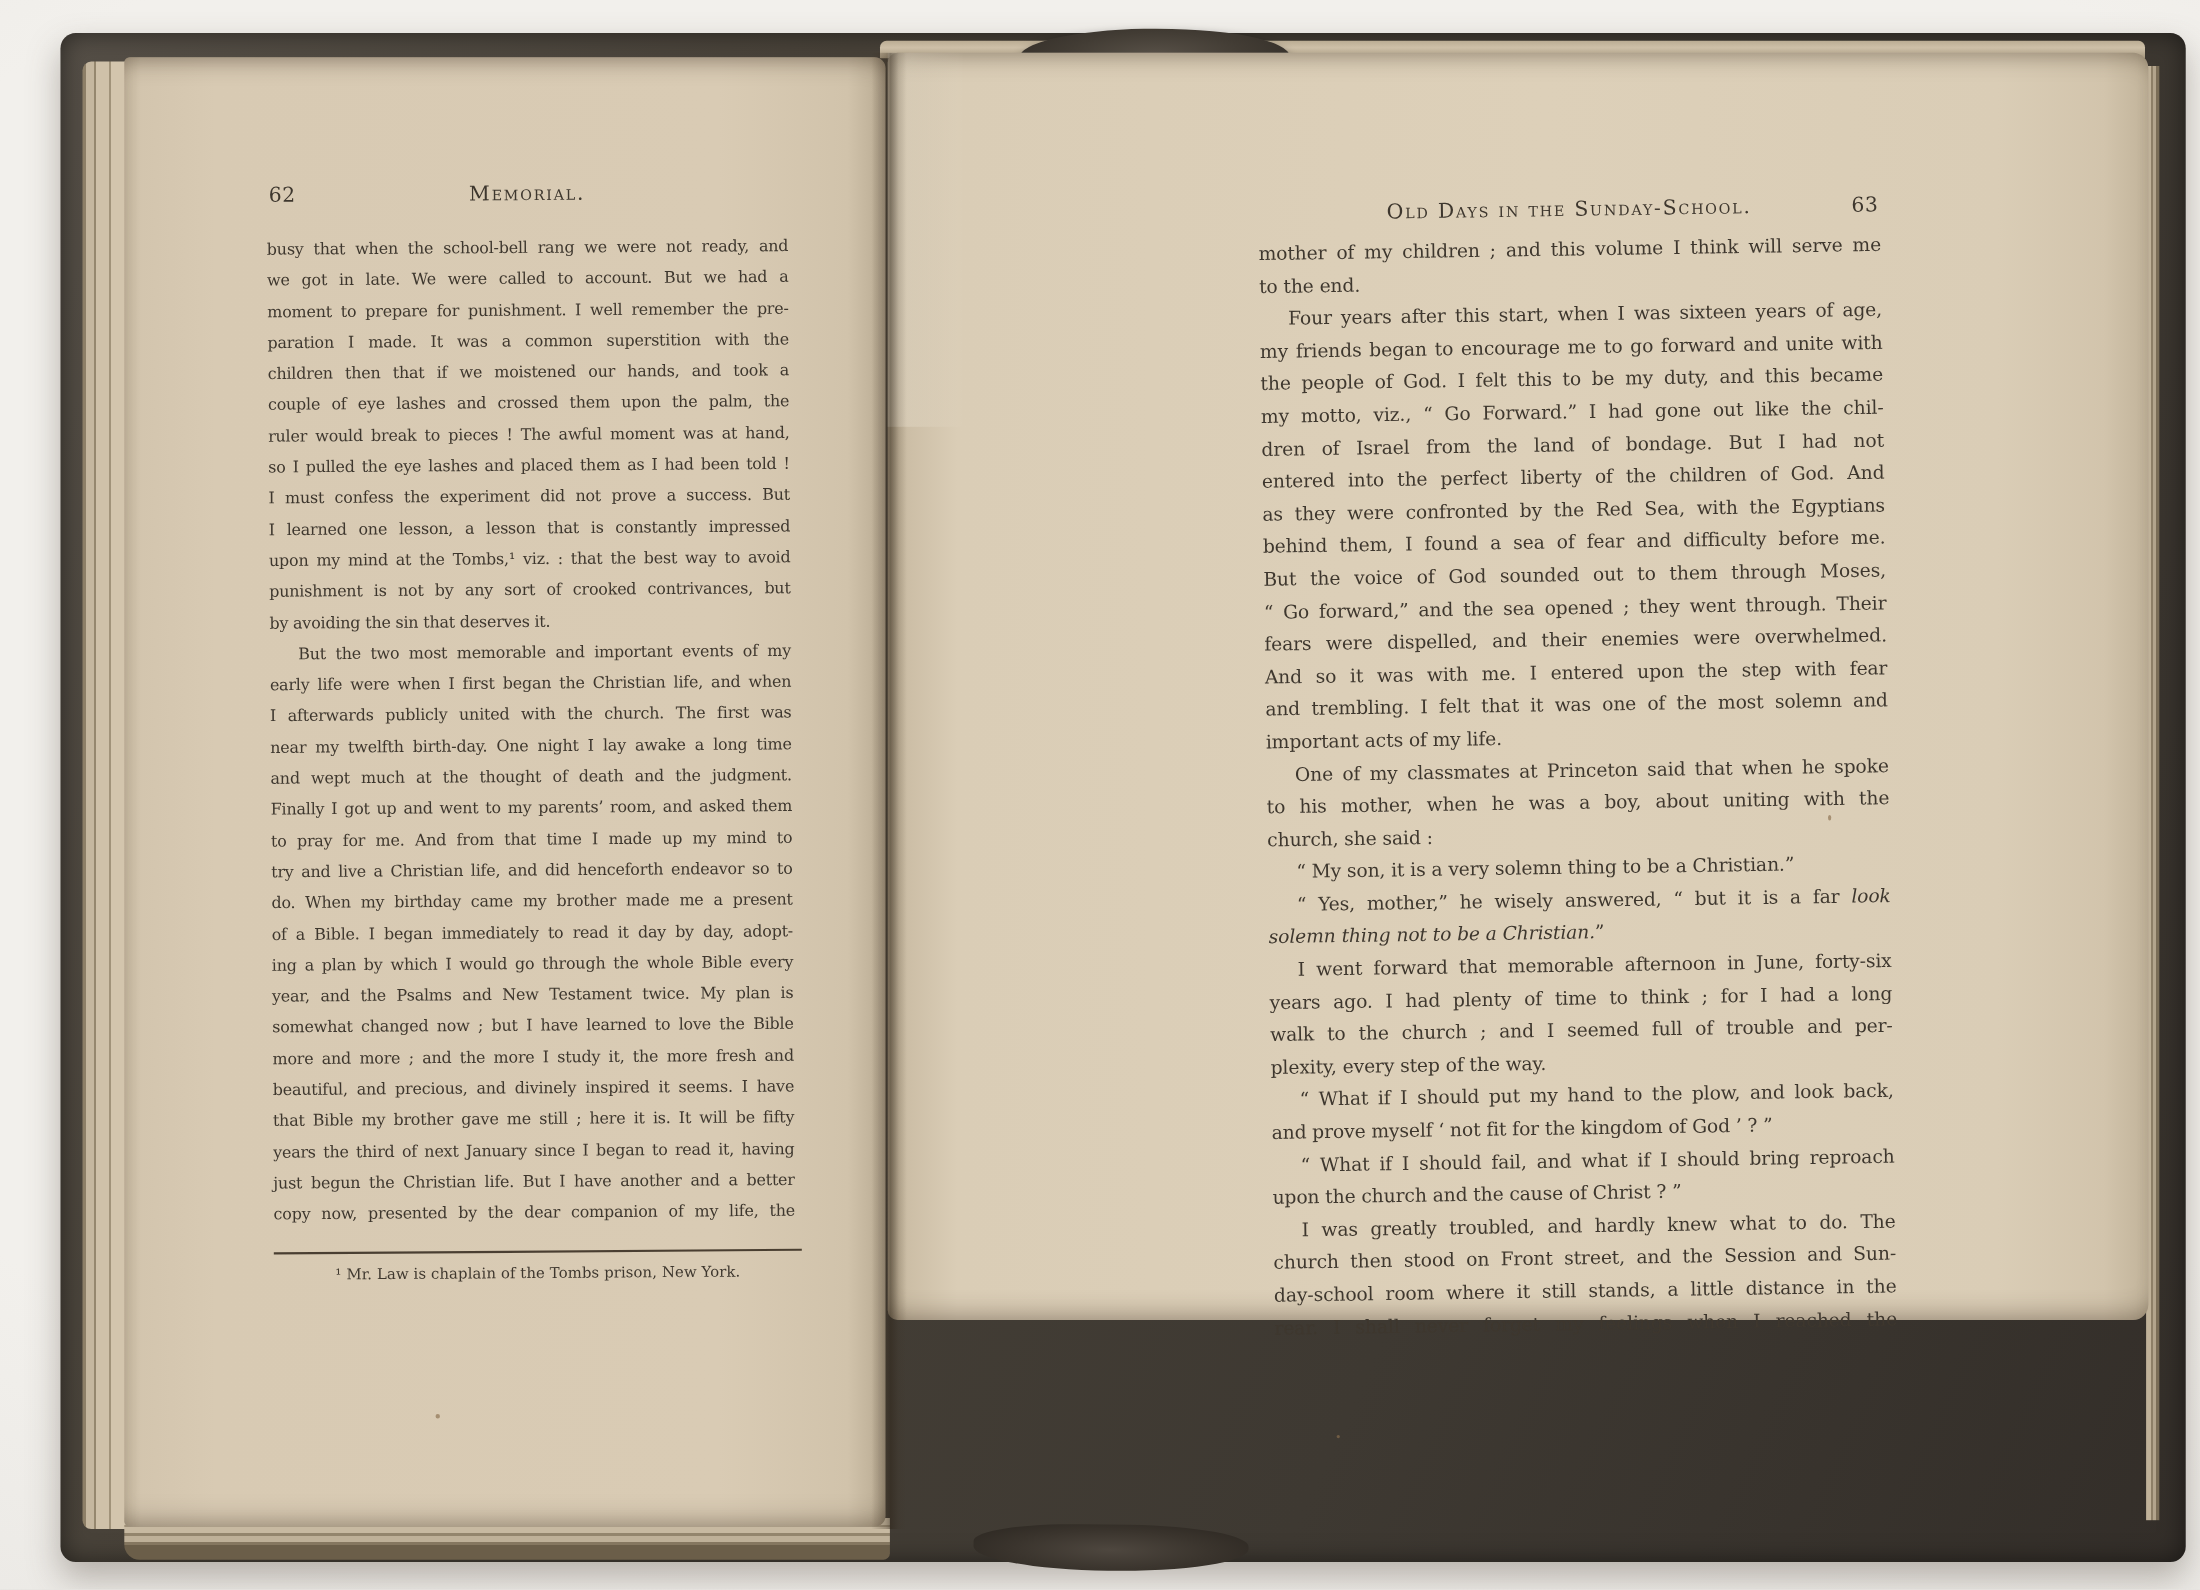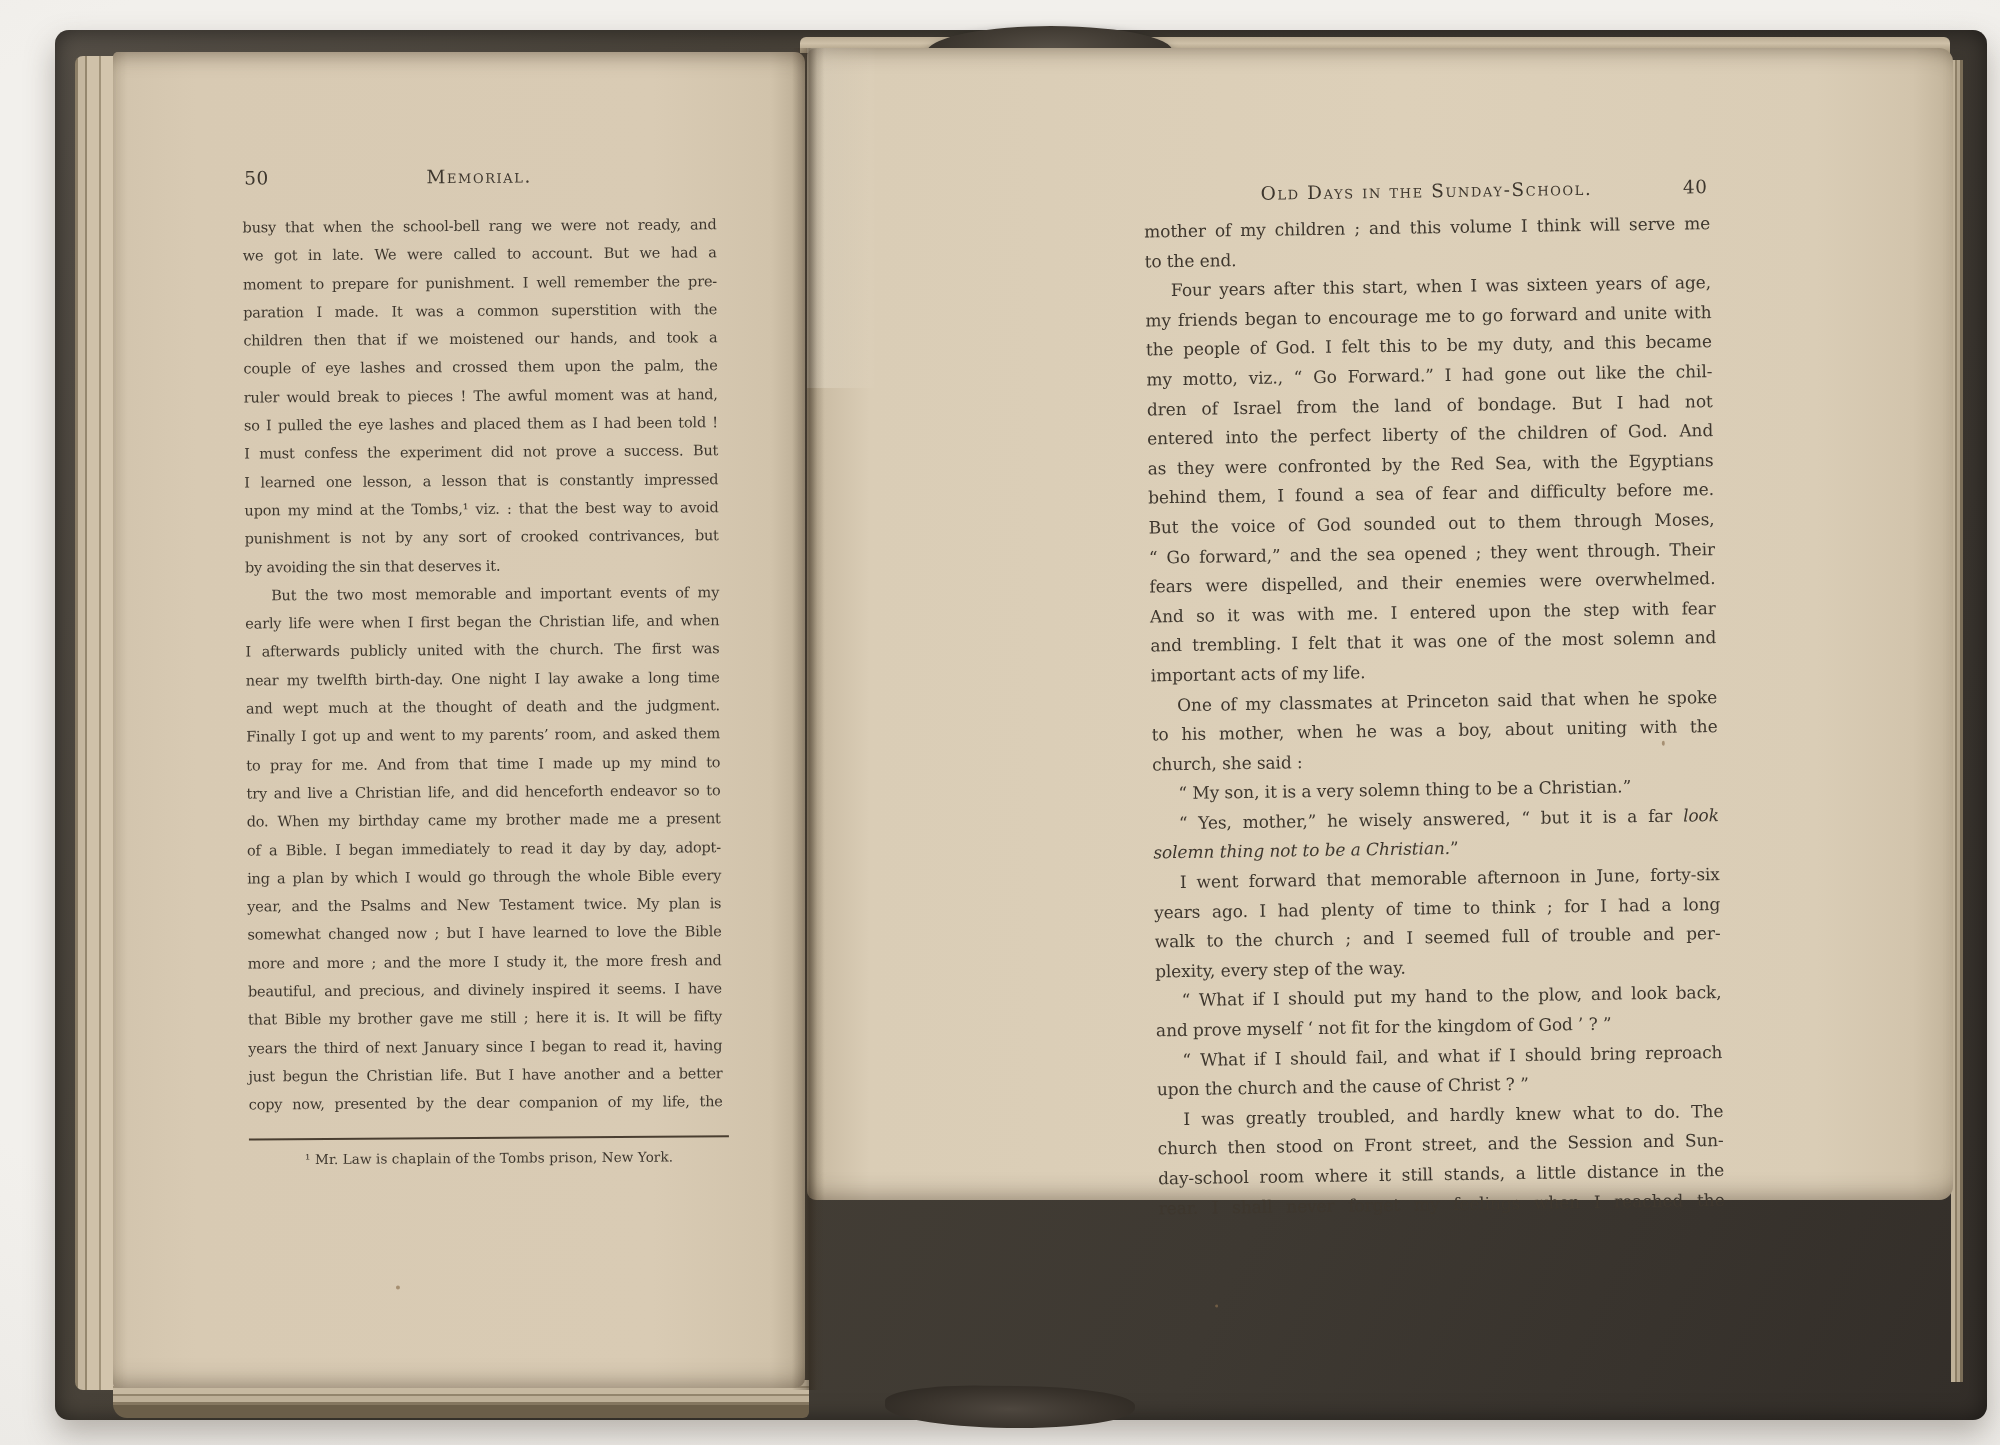--- a/index.html
+++ b/index.html
@@ -65,21 +65,21 @@
     <div class="top-edges"></div>
     <div class="stack-left"></div>
     <div class="stack-bottom"></div>
     <div class="stack-right"></div>
     <div class="spine-top"></div>
     <div class="spine-bottom"></div>
 
     <div class="page page-left">
       <div class="tilt">
         <div class="page-header">
-          <span class="pagenum pn-left">50</span>
+          <span class="pagenum pn-left">62</span>
           <span class="running-title">Memorial.</span>
         </div>
         <div class="page-body">
             <div>
               <div class="line"><span>busy that when the school-bell rang we were not ready, and</span></div>
               <div class="line"><span>we got in late.  We were called to account.  But we had a</span></div>
               <div class="line"><span>moment to prepare for punishment.  I well remember the pre-</span></div>
               <div class="line"><span>paration I made.  It was a common superstition with the</span></div>
               <div class="line"><span>children then that if we moistened our hands, and took a</span></div>
               <div class="line"><span>couple of eye lashes and crossed them upon the palm, the</span></div>
@@ -117,21 +117,21 @@
         <div class="footnote">¹ Mr. Law is chaplain of the Tombs prison, New York.</div>
         <div class="speck" style="left:279px;top:1233px;width:4px;height:4px;"></div>
       </div>
     </div>
 
     <div class="page page-right">
       <div class="fold-highlight"></div>
       <div class="tilt">
         <div class="page-header">
           <span class="running-title">Old Days in the Sunday-School.</span>
-          <span class="pagenum pn-right">40</span>
+          <span class="pagenum pn-right">63</span>
         </div>
         <div class="page-body">
             <div>
               <div class="line"><span>mother of my children ; and this volume I think will serve me</span></div>
               <div class="line last"><span>to the end.</span></div>
             </div>
             <div>
               <div class="line indent"><span>Four years after this start, when I was sixteen years of age,</span></div>
               <div class="line"><span>my friends began to encourage me to go forward and unite with</span></div>
               <div class="line"><span>the people of God.  I felt this to be my duty, and this became</span></div>

